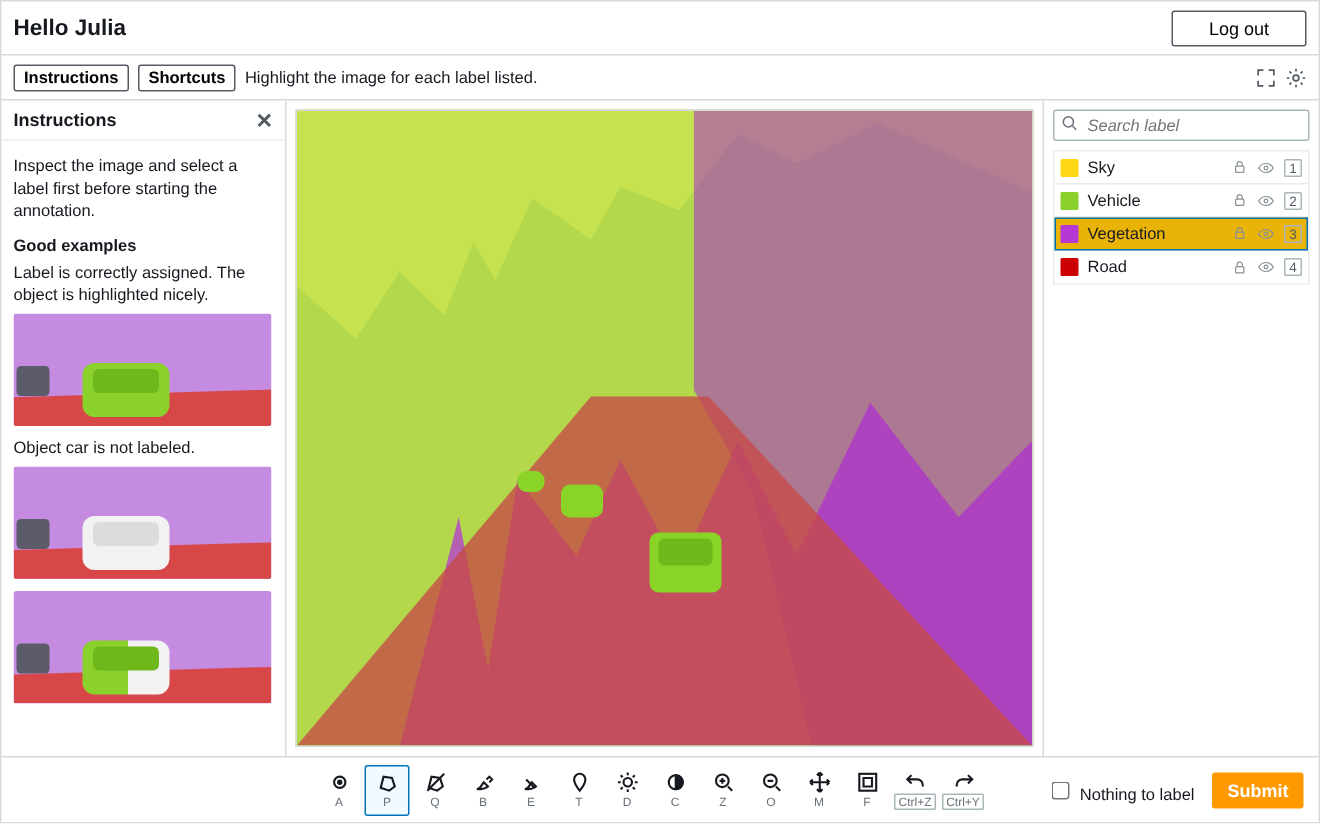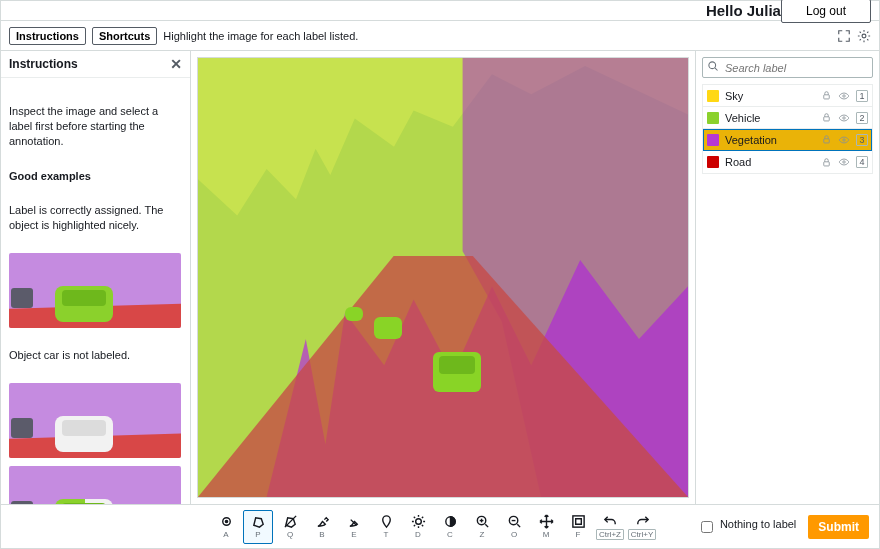--- a/index.html
+++ b/index.html
@@ -1,34 +1,34 @@
 <!DOCTYPE html>
 <html><head>
 <meta charset="utf-8">
 <style>
   html,body{margin:0;padding:0;font-family:"Amazon Ember","Helvetica Neue",Arial,sans-serif;font-size:12px;color:#16191f;background:#fff;box-sizing:border-box}
   *,*::before,*::after{box-sizing:inherit}
   .app{width:880px;height:549px;border:1px solid #d5dbdb;display:flex;flex-direction:column}
   
-  .topbar{display:flex;align-items:center;justify-content:flex-end;height:20px;padding:0 8px;border-bottom:1px solid #d5dbdb}
+  .topbar{display:flex;align-items:center;justify-content:space-between;height:36px;padding:0 8px;border-bottom:1px solid #d5dbdb}
   .hello{font-size:15px;font-weight:700}
   .logout{border:1px solid #545b64;background:#fff;border-radius:2px;padding:4px 24px;font-weight:400;font-size:12px;cursor:pointer}
   
   .secbar{display:flex;align-items:center;height:30px;padding:0 8px;border-bottom:1px solid #d5dbdb;gap:6px}
   .pill{border:1px solid #545b64;border-radius:2px;padding:2px 6px;font-size:11px;font-weight:700;cursor:pointer;background:#fff}
   .secbar .hint{font-size:11px;color:#16191f}
   .secbar .spacer{flex:1}
   .sicon{width:14px;height:14px;display:inline-flex;align-items:center;justify-content:center;cursor:pointer;color:#545b64}
   
   .main{flex:1;display:flex;overflow:hidden}
   .left{width:190px;border-right:1px solid #d5dbdb;display:flex;flex-direction:column}
   .left-head{display:flex;align-items:center;justify-content:space-between;padding:6px 8px;border-bottom:1px solid #eaeded;font-weight:700;font-size:12px}
   .close-x{cursor:pointer;color:#545b64;font-size:14px;line-height:1}
   .left-body{flex:1;overflow:auto;padding:6px 8px;font-size:11px;line-height:1.35}
-  .left-body p{margin:20px 0}
+  .left-body p{margin:4px 0}
   .left-body .strong{font-weight:700;margin-top:8px}
   .exbox{width:172px;height:75px;border-radius:2px;margin:4px 0 8px 0;position:relative;overflow:hidden}
   .ex-bg{position:absolute;inset:0;background:linear-gradient(#c58be0, #c58be0)}
   .ex-road{position:absolute;left:0;right:0;bottom:0;height:32px;background:#d84747;clip-path:polygon(0% 40%,100% 24%,100% 100%,0% 100%)}
   .ex-car{position:absolute;width:58px;height:36px;border-radius:8px;left:46px;bottom:6px}
   .ex-car.green{background:#8bd12c}
   .ex-car.white{background:#f2f2f2}
   .ex-car.split{background:linear-gradient(90deg,#8bd12c 52%,#f2f2f2 52%)}
   .ex-car2{position:absolute;width:22px;height:20px;background:#5b5b6a;left:2px;bottom:20px;border-radius:3px}
   
@@ -57,21 +57,21 @@
   .idx{width:12px;height:12px;border:1px solid #aab7b8;display:flex;align-items:center;justify-content:center;font-size:9px;color:#545b64;border-radius:1px}
   
   .bottom{border-top:1px solid #d5dbdb;display:flex;align-items:center;height:44px;padding:0 10px;gap:4px}
   .tgrow{display:flex;gap:2px;margin-left:200px}
   .tbtn{width:30px;height:34px;display:flex;flex-direction:column;align-items:center;justify-content:center;border:1px solid transparent;border-radius:2px;cursor:pointer;position:relative}
   .tbtn.sel{border-color:#0073bb;background:#f1faff}
   .tbtn svg{width:15px;height:15px;stroke:#16191f;fill:none;stroke-width:1.5}
   .tkey{font-size:8px;color:#687078;margin-top:1px}
   .tkey.box{border:1px solid #aab7b8;padding:0 2px;border-radius:1px}
   .bottom .flex{flex:1}
-  .chk{display:flex;align-items:flex-start;gap:4px;font-size:11px}
+  .chk{display:flex;align-items:flex-end;gap:4px;font-size:11px}
   .chk input{width:12px;height:12px}
   .submit{background:#ff9900;color:#fff;border:none;border-radius:2px;padding:5px 10px;font-weight:700;font-size:12px;cursor:pointer;margin-left:8px}
 </style>
 </head>
 <body>
 
 <div class="app">
 
   <div class="topbar">
     <div class="hello">Hello Julia</div>

